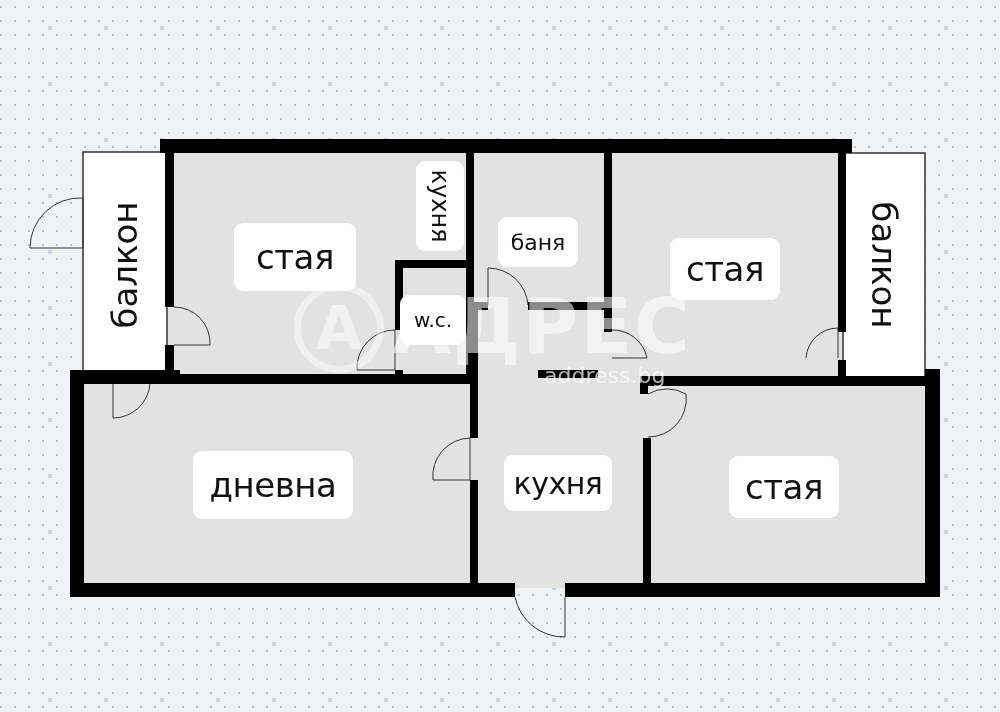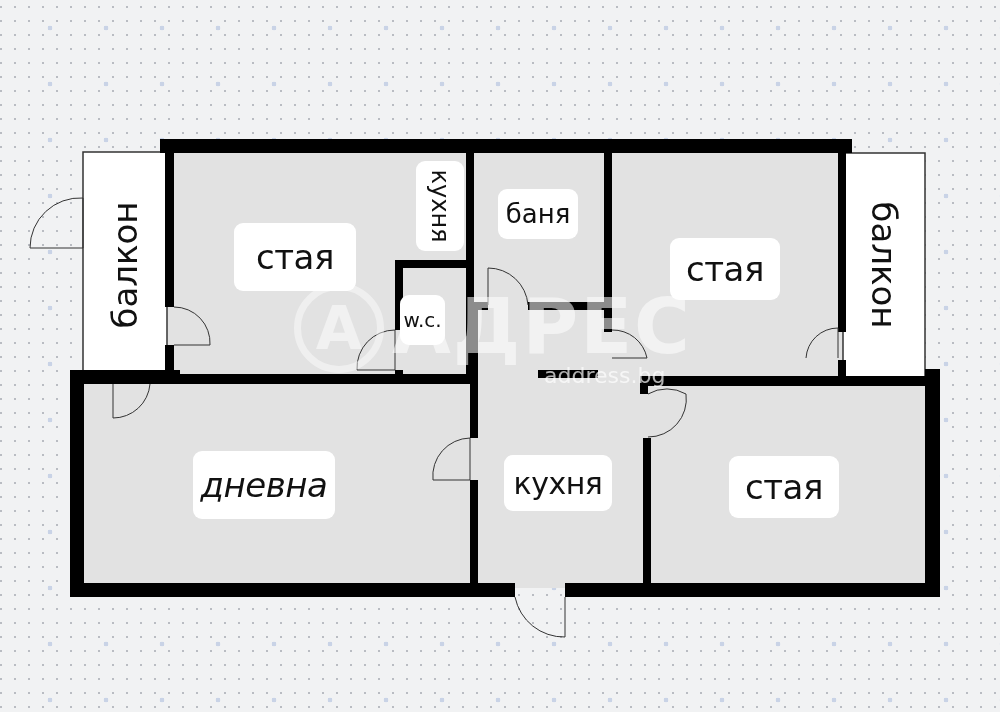--- a/index.html
+++ b/index.html
@@ -13,21 +13,21 @@
     background-position: 22px 0px, 8px 0px;
     font-family: "DejaVu Sans", sans-serif;
   }
   #plan { position: absolute; left: 0; top: 0; }
   .label {
     position: absolute; background: #ffffff; border-radius: 9px;
     color: #111; display: flex; align-items: center; justify-content: center;
     font-family: "DejaVu Sans", sans-serif; white-space: nowrap;
   }
   .label.big { font-size: 34px; letter-spacing: -0.5px; }
-  .label.mid { font-size: 26px; }
+  .label.mid { font-size: 22px; margin-top: 28px; }
   .label.small { font-size: 20px; }
   .vtext {
     position: absolute; color: #111; font-size: 34px; white-space: nowrap;
     font-family: "DejaVu Sans", sans-serif;
     display: flex; align-items: center; justify-content: center;
   }
   .watermark {
     position: absolute; color: rgba(255,255,255,0.55);
     font-family: "DejaVu Sans", sans-serif; font-weight: bold;
     pointer-events: none;
@@ -118,24 +118,24 @@
 <div class="wm-logo">
     <span>А</span>
   </div>
 <div class="watermark wm-text">АДРЕС</div>
 <div class="watermark wm-sub">address.bg</div>
 
 <div class="label big" style="left:234px; top:223px; width:122px; height:68px;">стая</div>
 <div class="label small" style="left:416px; top:161px; width:48px; height:90px;">
   <span style="display:inline-block; transform: rotate(90deg); font-size:24px;">кухня</span>
 </div>
-<div class="label small" style="left:400px; top:295px; width:45px; height:50px; font-size:20px;">w.c.</div>
+<div class="label small" style="left:400px; top:295px; width:66px; height:50px; font-size:20px;">w.c.</div>
 <div class="label mid" style="left:498px; top:189px; width:80px; height:50px;">баня</div>
 <div class="label big" style="left:670px; top:238px; width:110px; height:62px;">стая</div>
-<div class="label big" style="left:193px; top:451px; width:142px; height:68px;font-style:italic;">дневна</div>
+<div class="label big" style="left:193px; top:451px; width:160px; height:68px;">дневна</div>
 <div class="label big" style="left:504px; top:455px; width:108px; height:56px; font-size:30px;">кухня</div>
 <div class="label big" style="left:729px; top:456px; width:110px; height:62px;">стая</div>
 
 <div class="vtext" style="left:83px; top:160px; width:84px; height:210px;">
   <span style="display:inline-block; transform: rotate(-90deg);">балкон</span>
 </div>
 <div class="vtext" style="left:843px; top:160px; width:82px; height:210px;">
   <span style="display:inline-block; transform: rotate(90deg);">балкон</span>
 </div>
 

